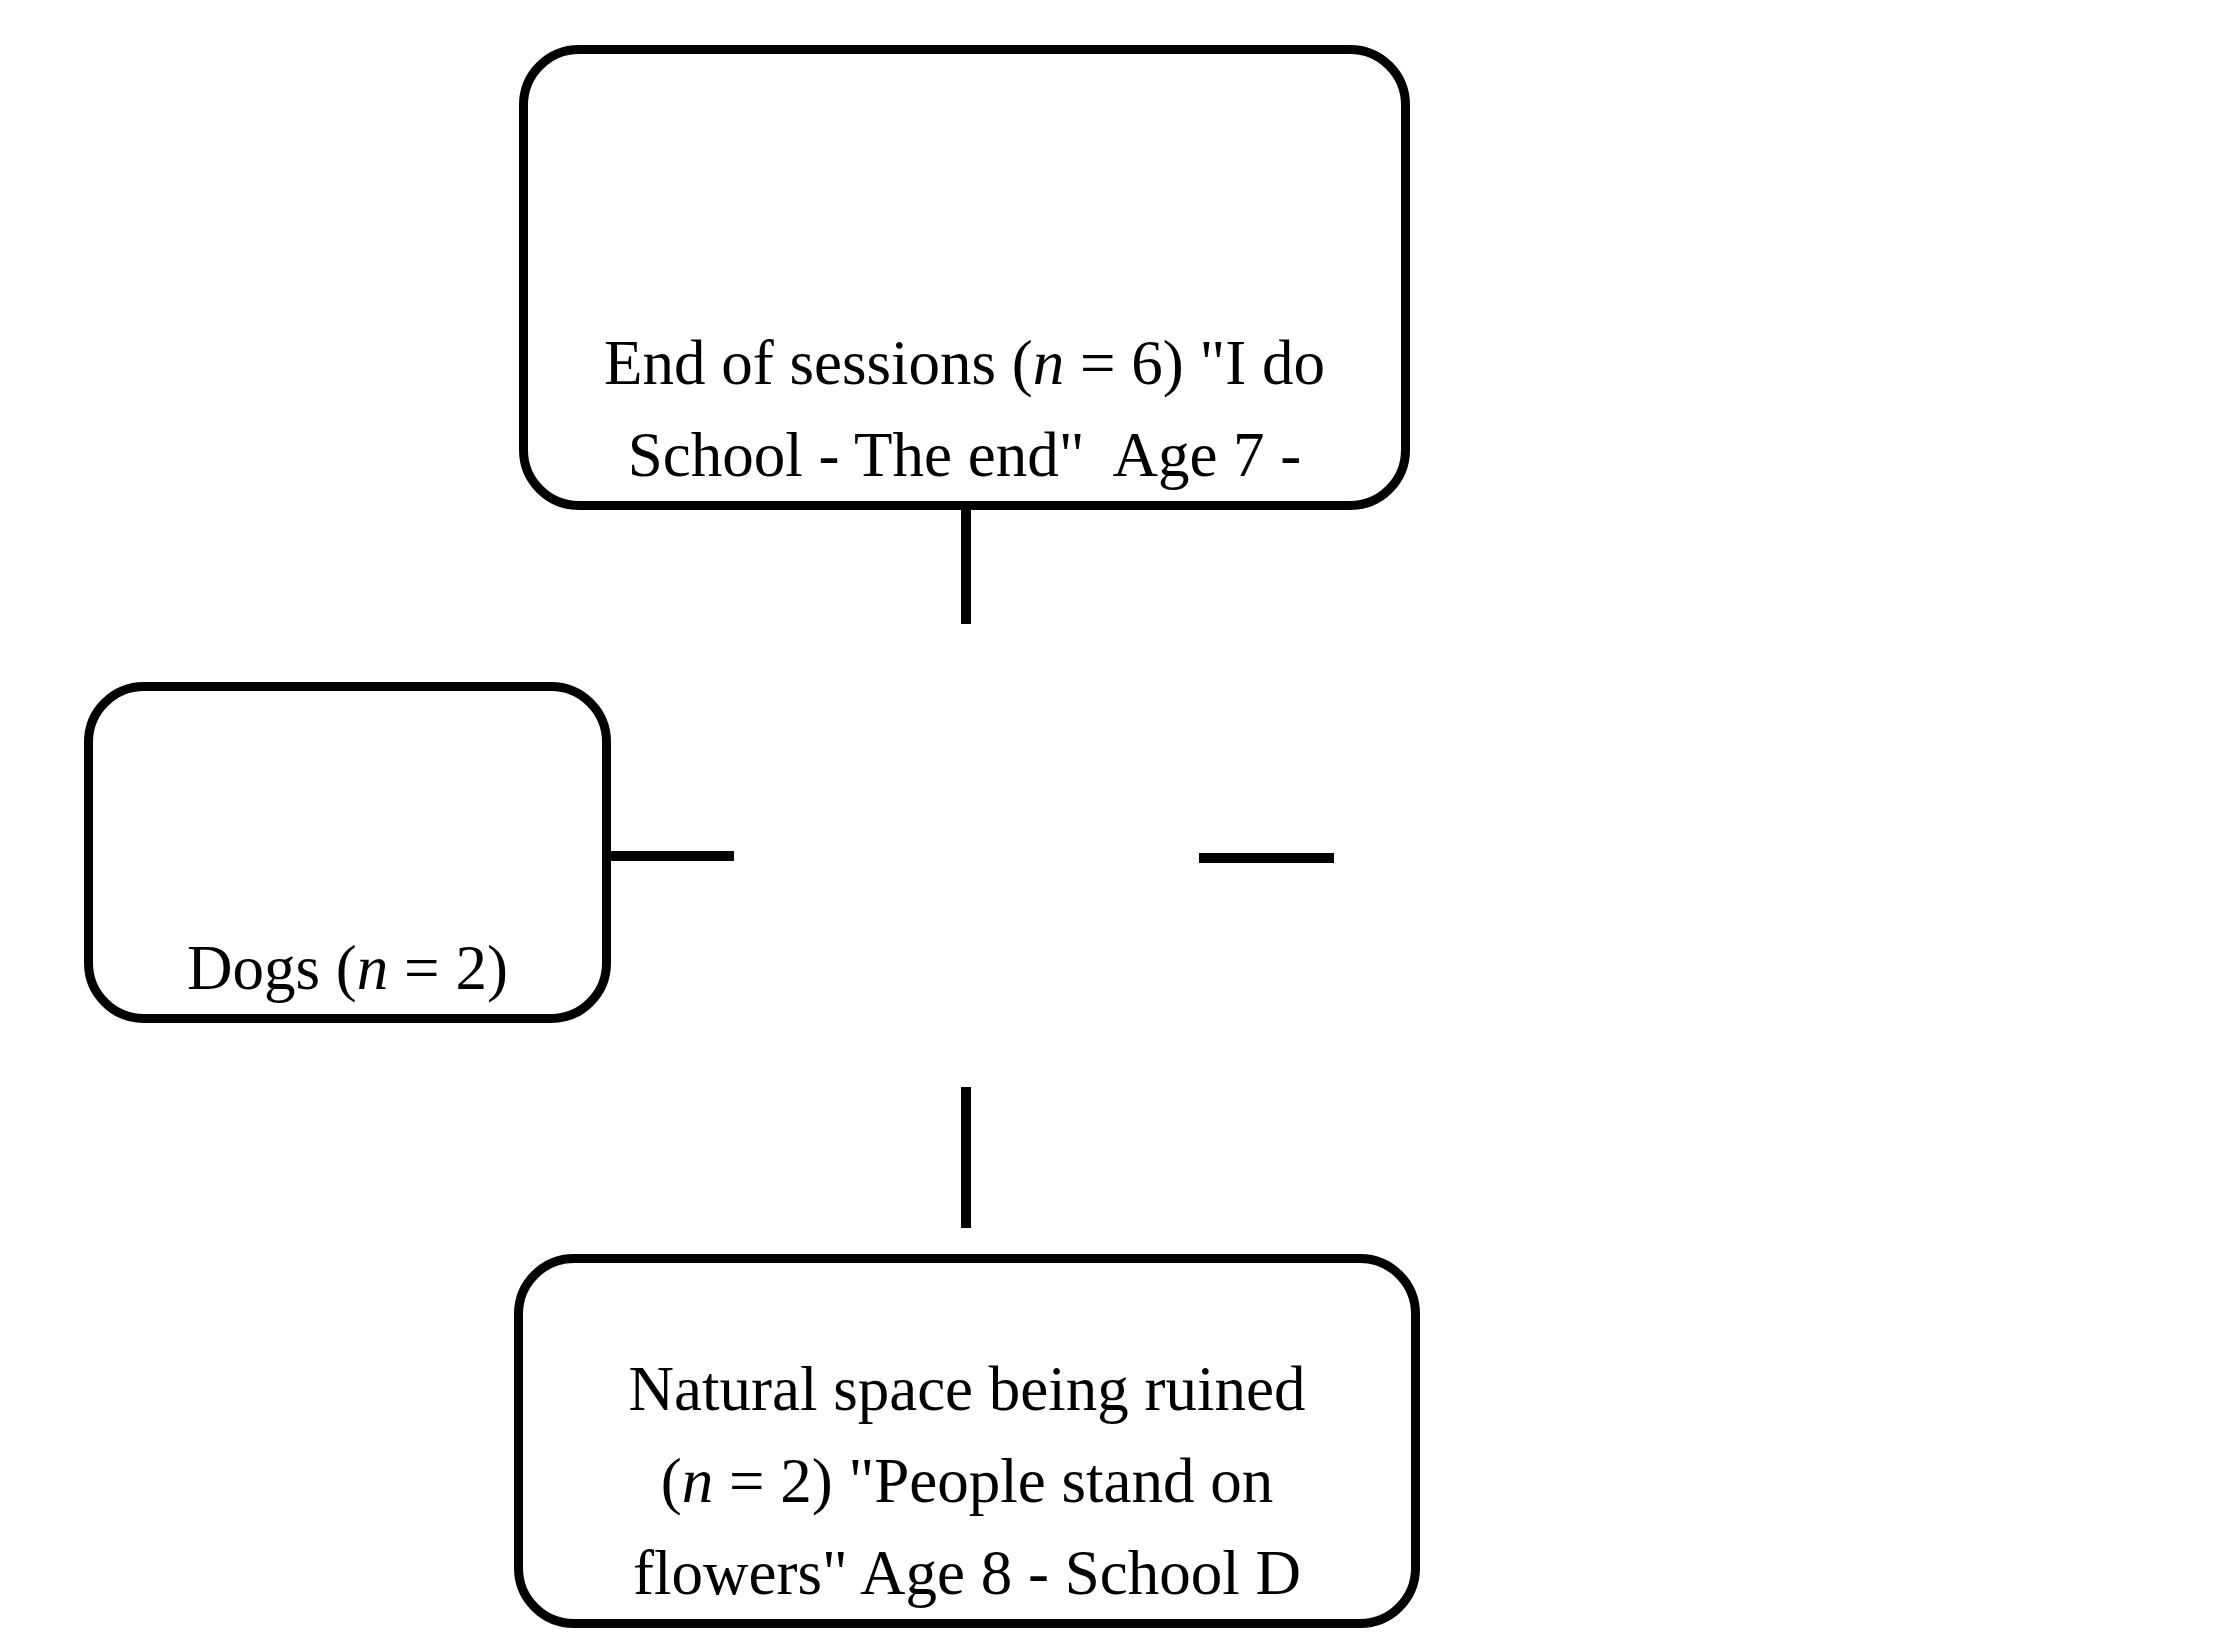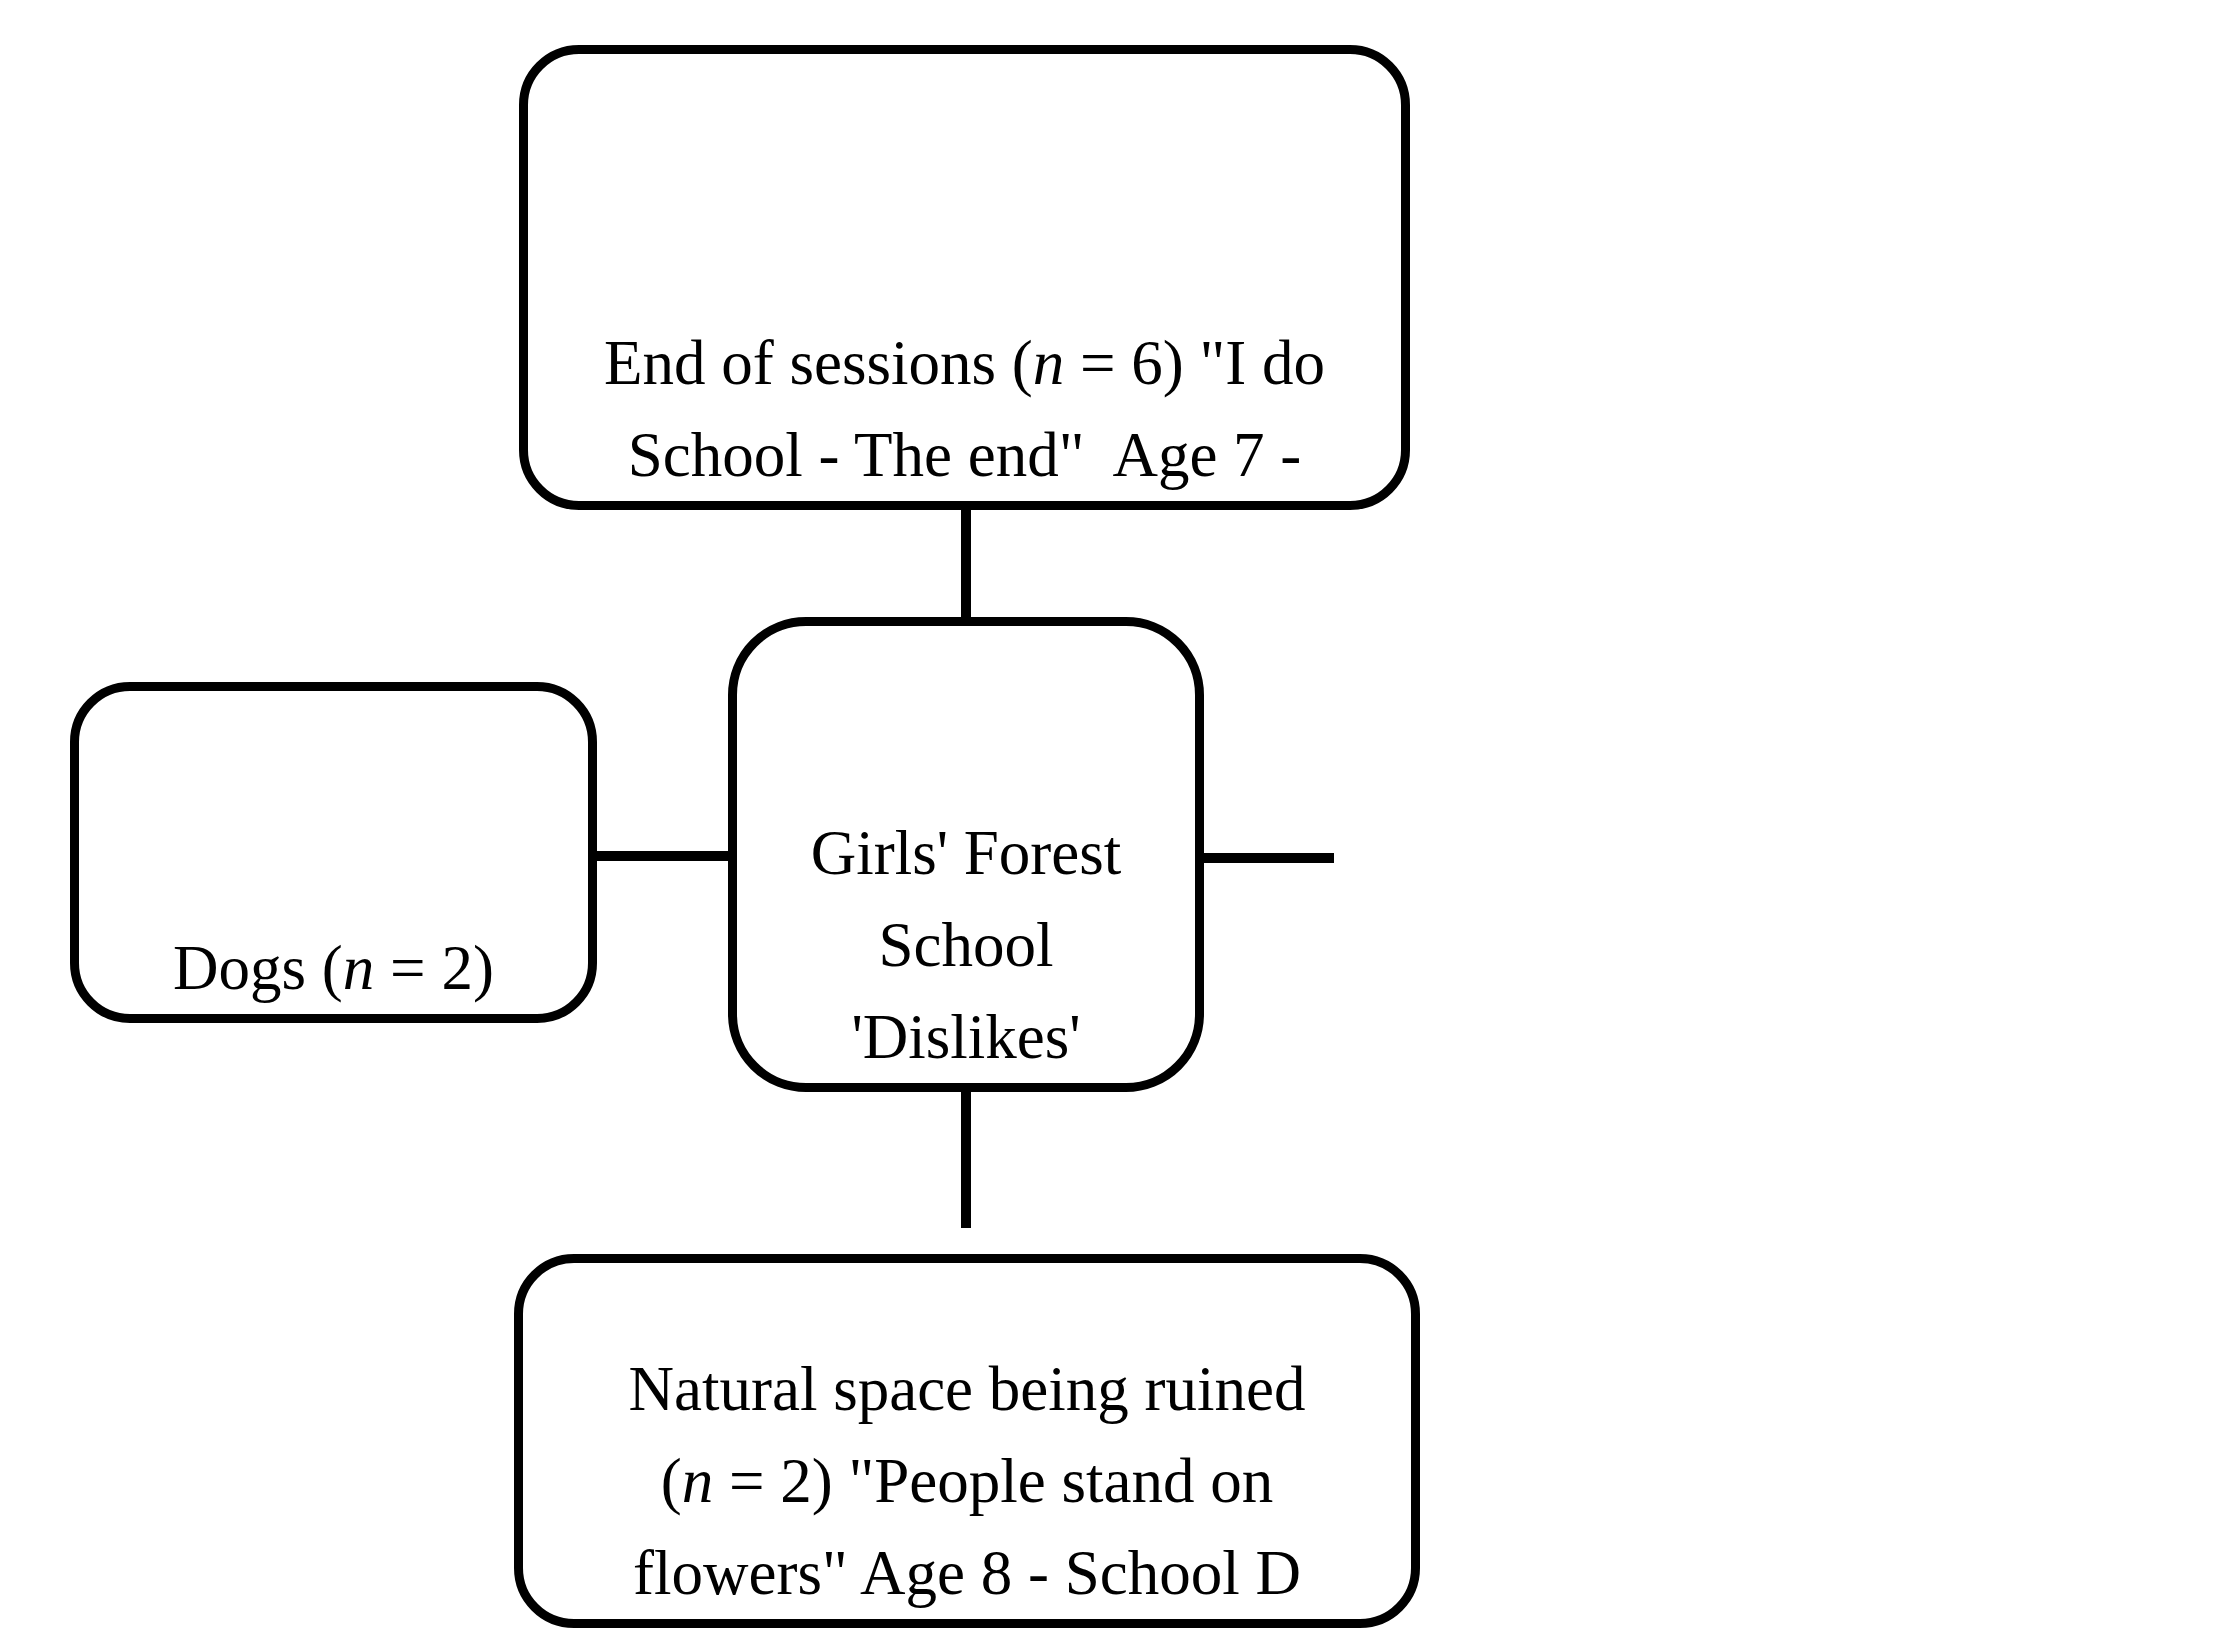--- a/index.html
+++ b/index.html
@@ -33,21 +33,21 @@
   }
   .line { white-space: pre; }
   .ital { font-style: italic; }
   .connector {
     position: absolute;
     background: var(--stroke, #000000);
   }
   
   .node-top    { left: 519px;  top: 45px;   width: 891px; height: 465px; }
   .node-center { left: 728px;  top: 617px;  width: 476px; height: 475px; border-radius: 78px; }
-  .node-left   { left: 70px;   top: 682px;  width: 527px; height: 341px; }
+  .node-left   { left: 84px;   top: 682px;  width: 527px; height: 341px; }
   .node-right  { left: 1328px; top: 672px;  width: 873px; height: 381px; }
   .node-bottom { left: 514px;  top: 1222px; width: 906px; height: 374px; margin-top: 32px; }
   
   .conn-top    { left: 961px;  top: 505px;  width: 10px;  height: 119px; }
   .conn-bottom { left: 961px;  top: 1087px; width: 10px;  height: 141px; }
   .conn-left   { left: 593px;  top: 851px;  width: 141px; height: 10px; }
   .conn-right  { left: 1199px; top: 853px;  width: 135px; height: 10px; }
 </style>
 </head>
 <body>
@@ -59,27 +59,20 @@
   <div class="connector conn-left"></div>
   <div class="connector conn-right"></div>
 
   <div class="node node-top">
     <div class="node-text">
         <div class="line"><span>End of sessions (</span><span class="ital">n</span><span> = 6) "I do</span></div>
         <div class="line"><span>School - The end"  Age 7 -</span></div>
       </div>
   </div>
 
-  <div class="node node-center">
-    <div class="node-text">
-        <div class="line"><span>Girls' Forest</span></div>
-        <div class="line"><span>School</span></div>
-        <div class="line"><span>'Dislikes'</span></div>
-      </div>
-  </div>
 
   <div class="node node-left">
     <div class="node-text">
         <div class="line"><span>Dogs (</span><span class="ital">n</span><span> = 2)</span></div>
       </div>
   </div>
 
 
   <div class="node node-bottom">
     <div class="node-text">

